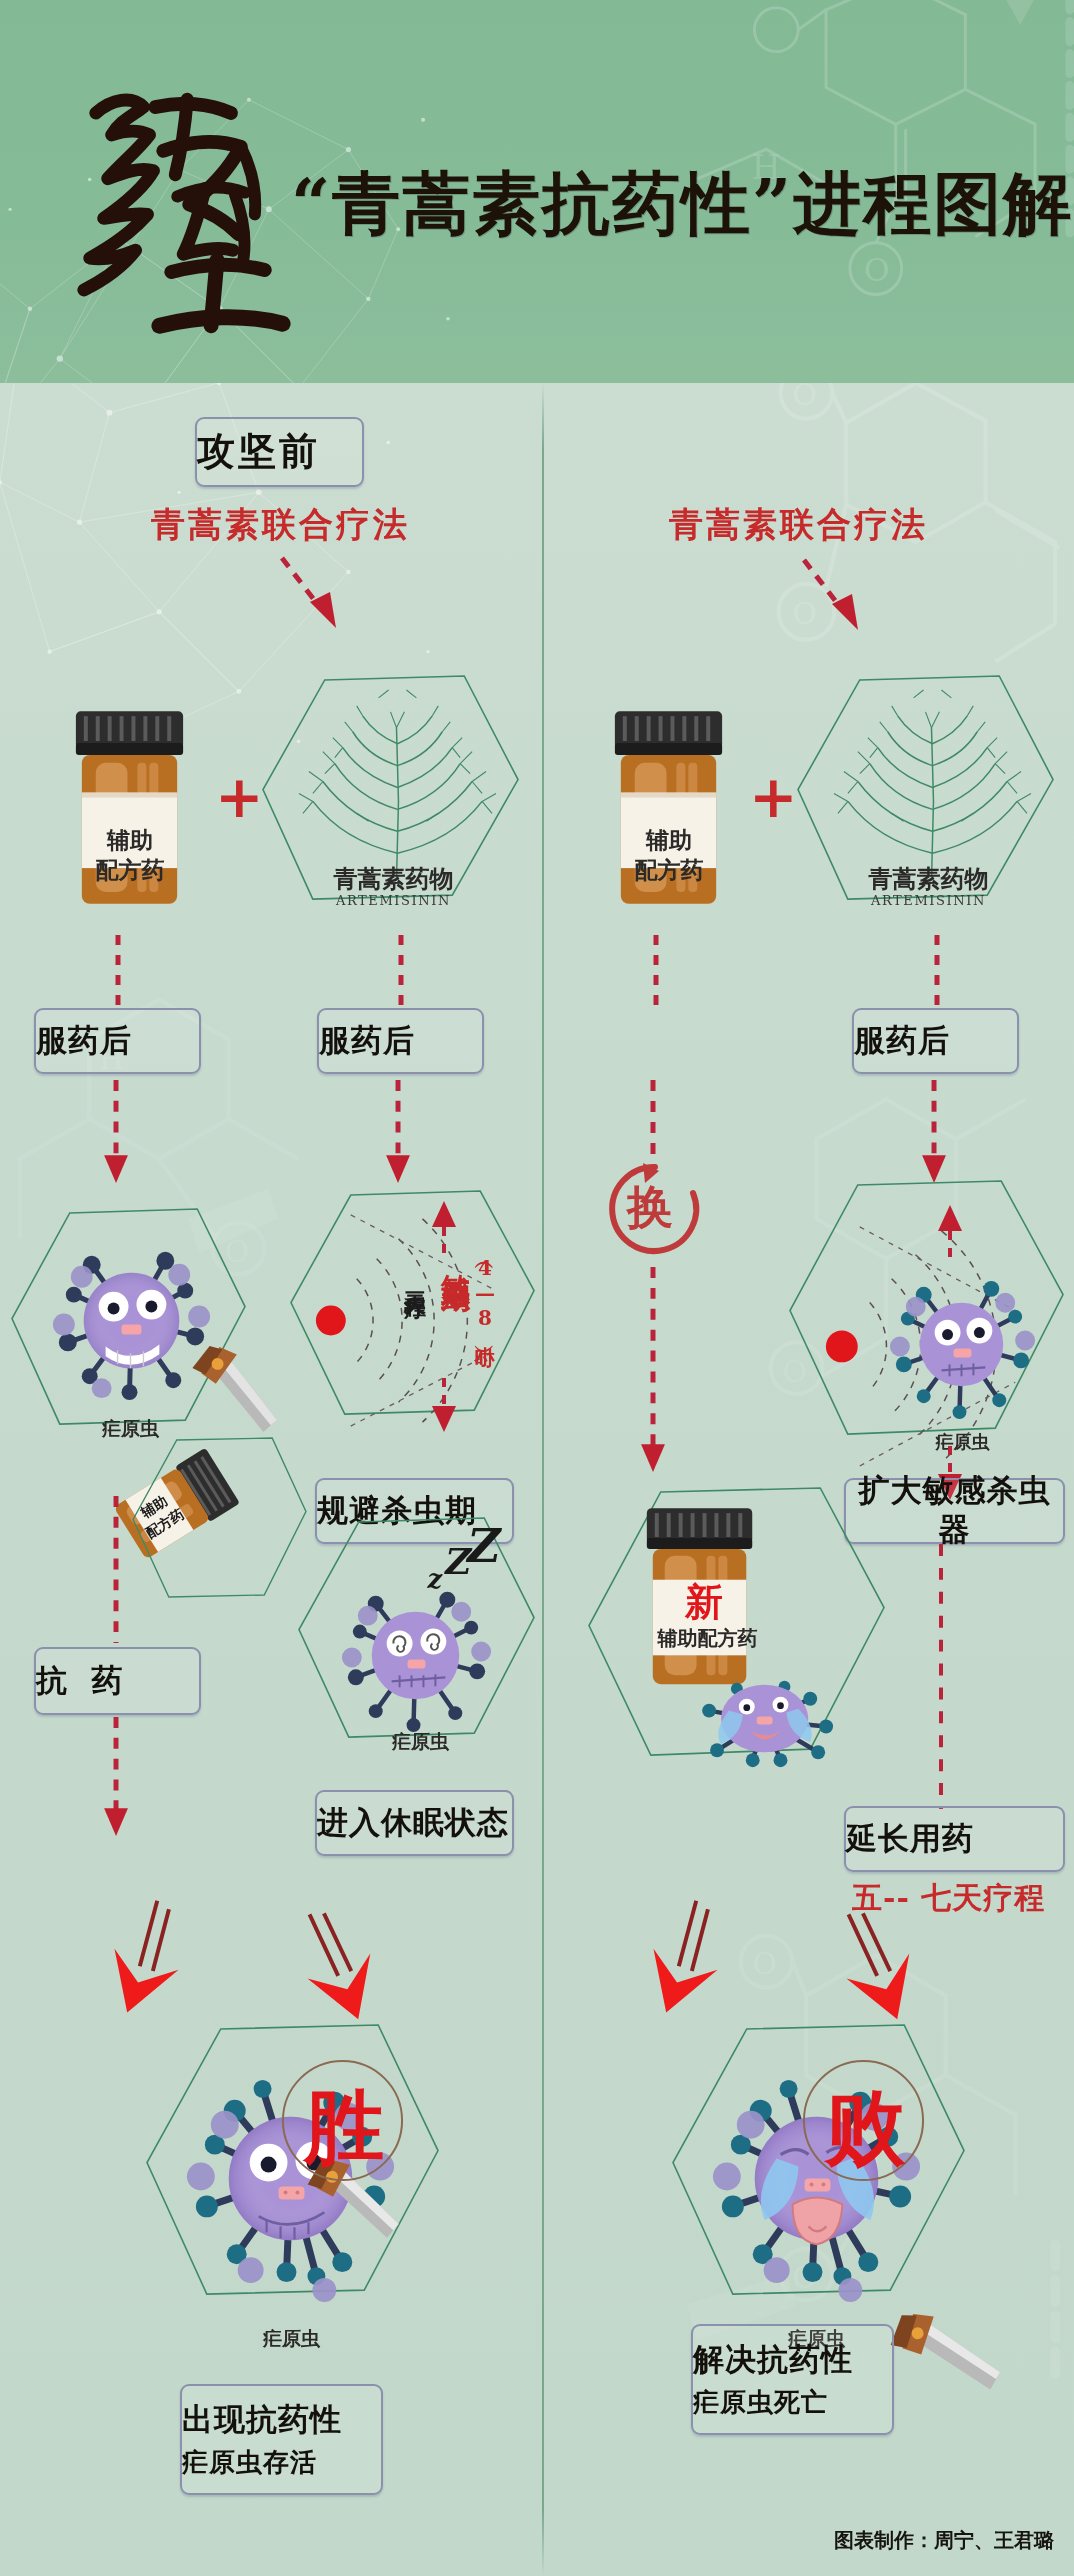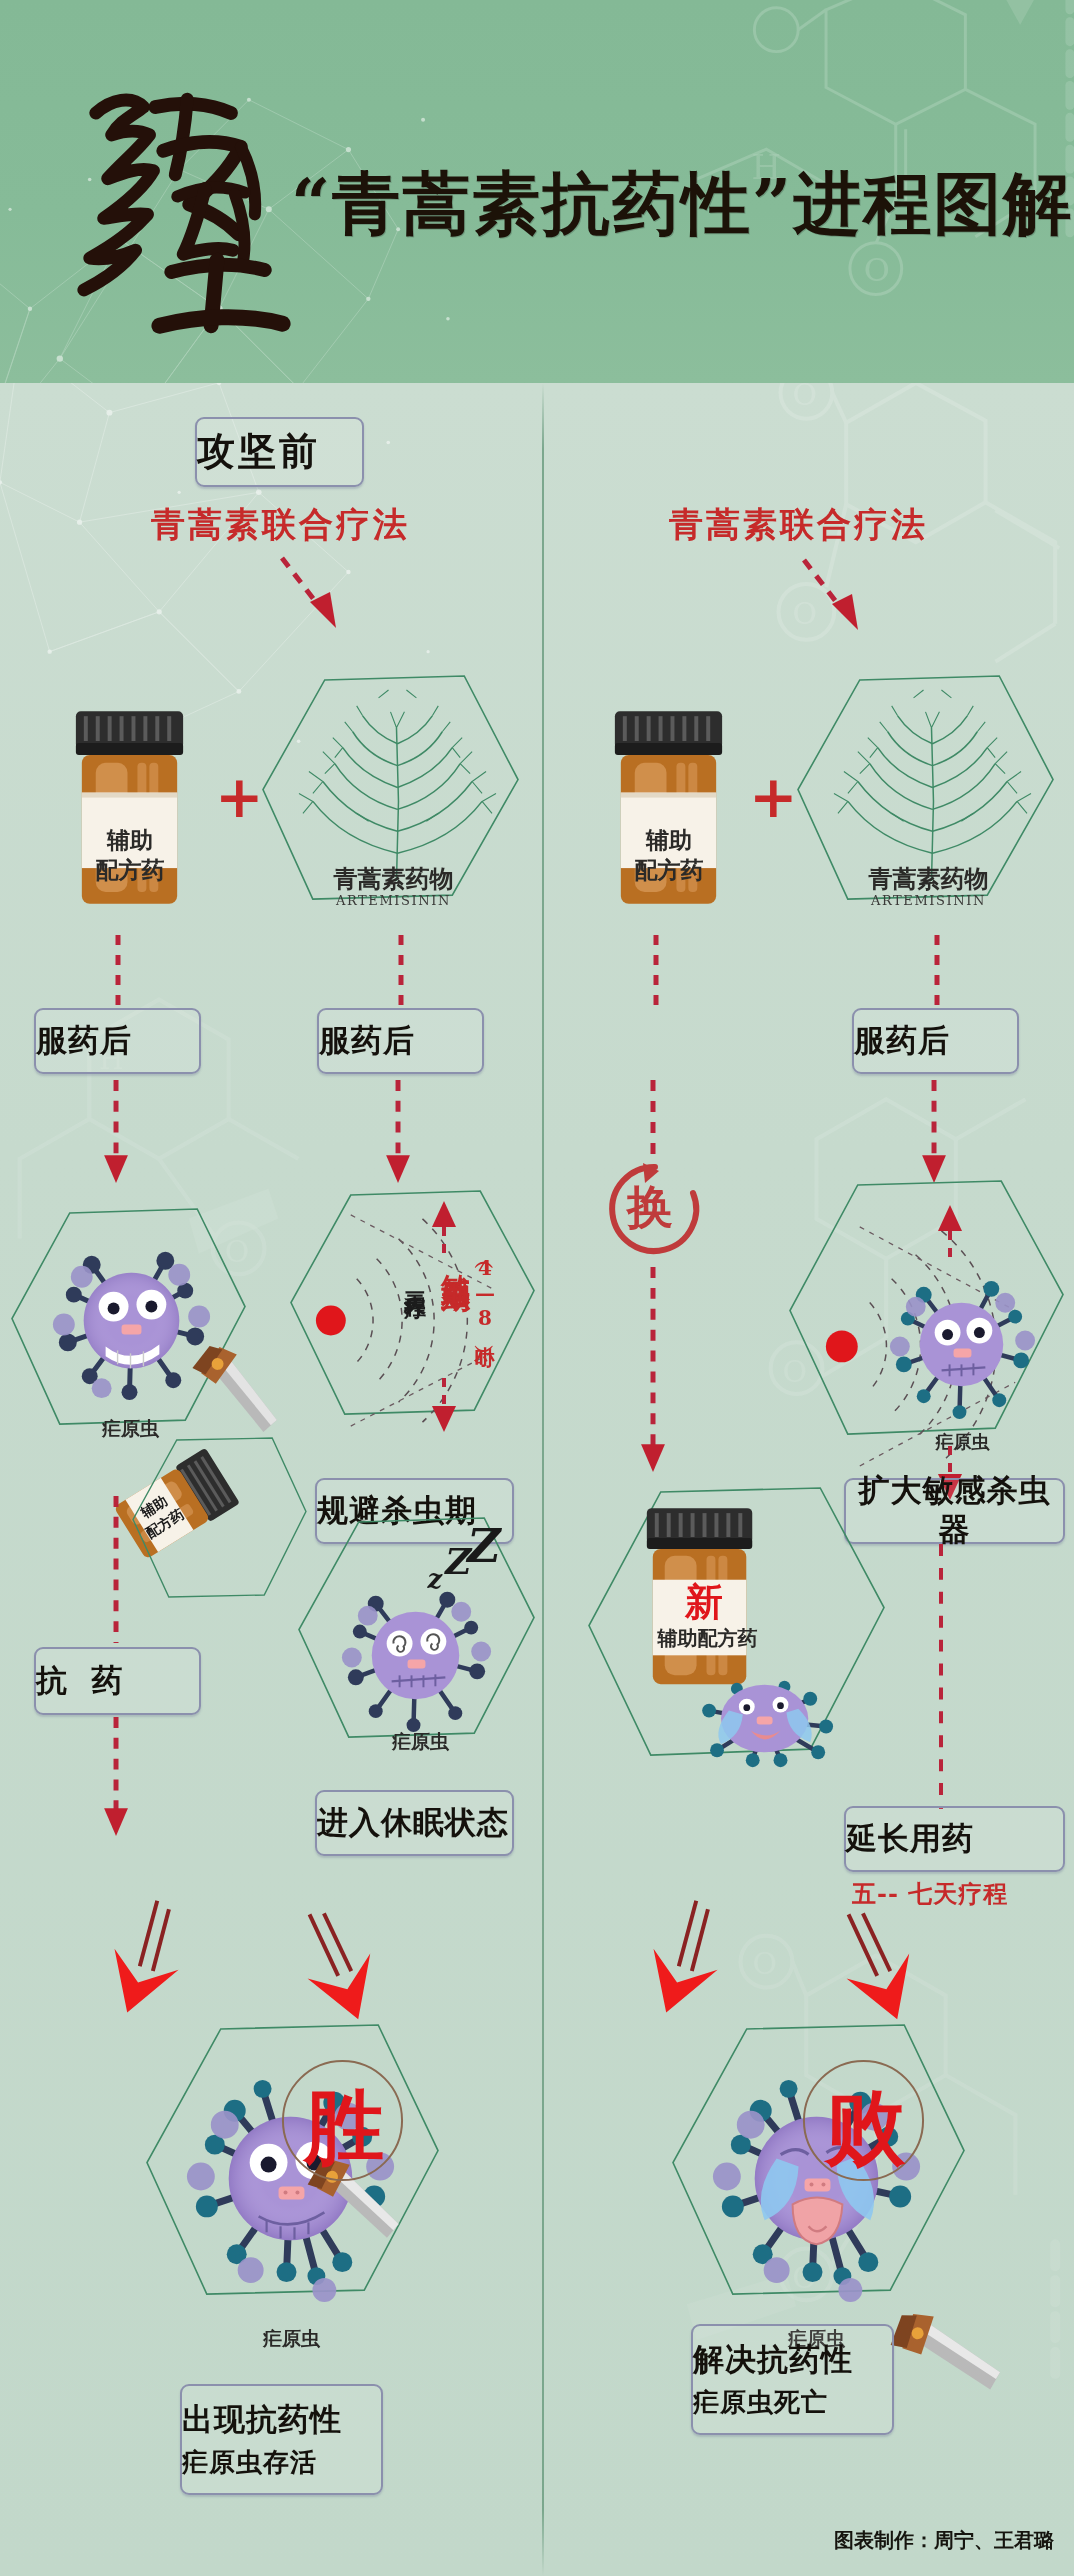--- a/index.html
+++ b/index.html
@@ -880,21 +880,21 @@
         <circle cx="86" cy="43" r="3.4" fill="#1a1a2e"></circle>
           <circle cx="120" cy="41" r="3.4" fill="#1a1a2e"></circle>
         <rect x="96" y="52" width="16" height="8" rx="3" fill="#f5a5a8"></rect>
         <path d="M90,66 Q104,84 120,66 Q106,76 90,66 Z" fill="#e88b90"></path>
       </g>
     </svg>
 
     <div class="box" style="left:844px;top:1423px;width:217px;height:62px;">
       <span class="l1">延长用药</span>
     </div>
-    <div class="redtext" style="left:852px;top:1495px;font-size:24px;letter-spacing:1px;">五-- 七天疗程</div>
+    <div class="redtext" style="left:852px;top:1495px;font-size:30px;letter-spacing:1px;">五-- 七天疗程</div>
 
     <svg class="hexline" style="left:635px;top:1521px;width:129px;height:139px;" viewBox="0 0 130 140" width="129" height="139">
       <g transform="rotate(20 60 60)">
         <path d="M40,0 L46,68" stroke="#8a2222" stroke-width="4" fill="none"></path>
         <path d="M54,4 L60,68" stroke="#8a2222" stroke-width="4" fill="none"></path>
         <path d="M16,60 L50,116 L84,58 L50,84 Z" fill="#ef1b1b"></path>
       </g>
     </svg>
     <svg class="hexline" style="left:828px;top:1521px;width:129px;height:139px;" viewBox="0 0 130 140" width="129" height="139">
       <g transform="rotate(-20 60 60)">

